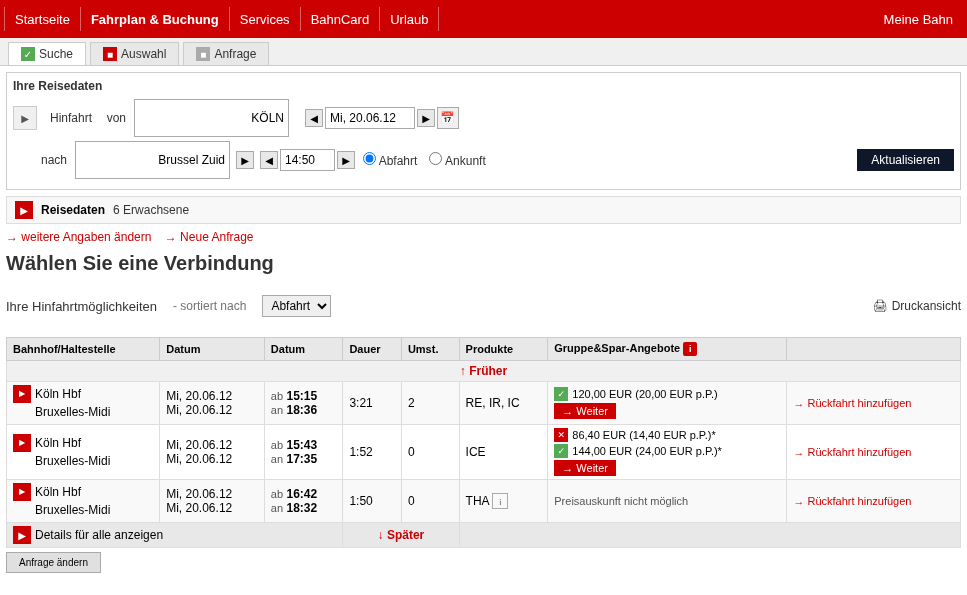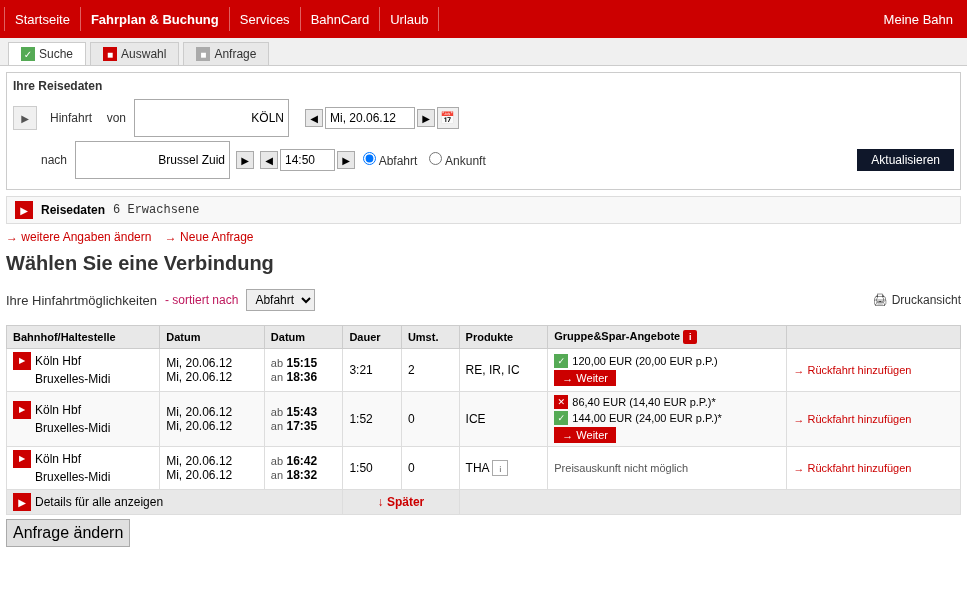--- a/index.html
+++ b/index.html
@@ -174,42 +174,42 @@
       padding: 4px 8px;
       gap: 8px;
     }
     .reisedaten-icon {
       width: 18px; height: 18px;
       background: #cc0000;
       display: flex; align-items: center; justify-content: center;
       color: #fff; font-size: 10px;
     }
     .reisedaten-row .label { font-weight: bold; font-size: 12px; }
-    .reisedaten-row .value { font-size: 12px; color: #333; font-family: Liberation Mono, monospace; }
+    .reisedaten-row .value { font-size: 12px; color: #333; }
     .links-row {
       margin: 2px 6px 4px;
       font-size: 12px;
     }
     .links-row a { color: #cc0000; text-decoration: none; }
 
     
     .main-title {
       font-size: 20px;
       font-weight: bold;
       margin: 8px 6px 4px;
       color: #333;
     }
     .verbindung-header {
       display: flex;
       align-items: center;
-      margin: 14px 6px;
-      gap: 8px;
+      margin: 20px 6px;
+      gap: 16px;
     }
     .verbindung-header .label { font-size: 13px; color: #333; }
-    .sortiert-nach { font-size: 12px; color: #be185d; }
+    .sortiert-nach { font-size: 12px; color: #737373; }
     .sort-select {
       border: 1px solid #aaa;
       font-size: 12px;
       padding: 1px 4px;
       height: 22px;
     }
     .print-btn {
       margin-left: auto;
       display: flex;
       align-items: center;
@@ -281,22 +281,22 @@
     .price-row { display: flex; align-items: center; gap: 4px; margin-bottom: 2px; }
     .rueckfahrt-link { color: #cc0000; font-size: 11px; text-decoration: none; }
 
     .details-row td {
       background: #e8e8e8 !important;
       font-size: 12px;
     }
     .anfrage-btn {
       background: #e0e0e0;
       border: 1px solid #aaa;
-      padding: 4px 6px;
-      font-size: 16px;
+      padding: 4px 12px;
+      font-size: 10px;
       cursor: pointer;
       margin: 4px 6px;
     }
 
     .info-icon {
       width: 14px; height: 14px;
       background: #cc0000;
       color: #fff;
       display: inline-flex; align-items: center; justify-content: center;
       font-size: 9px; font-weight: bold;
@@ -427,20 +427,23 @@
       <th>Produkte</th>
       <th>
         <span>Gruppe&amp;Spar-Angebote</span>
         <span class="info-icon">i</span>
       </th>
       <th></th>
     </tr>
   </thead>
   <tbody>
 
+    <tr class="frueher-row">
+      <td colspan="8">↑ Früher</td>
+    </tr>
 
     <tr>
       <td>
         <div class="station-pair">
           <div style="display:flex;align-items:center;gap:4px;">
             <span class="train-icon">▶</span>
             <span>Köln Hbf</span>
           </div>
           <div style="padding-left:22px;">Bruxelles-Midi</div>
         </div>

